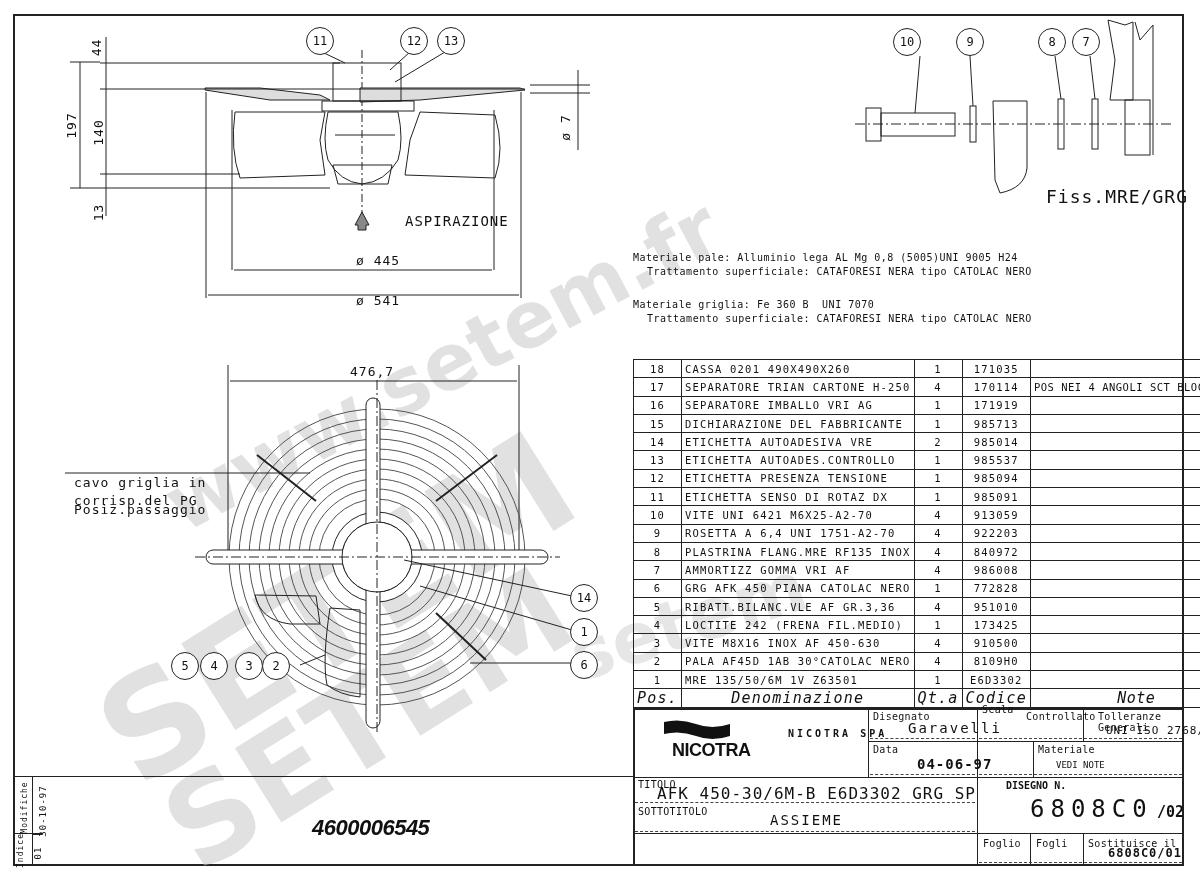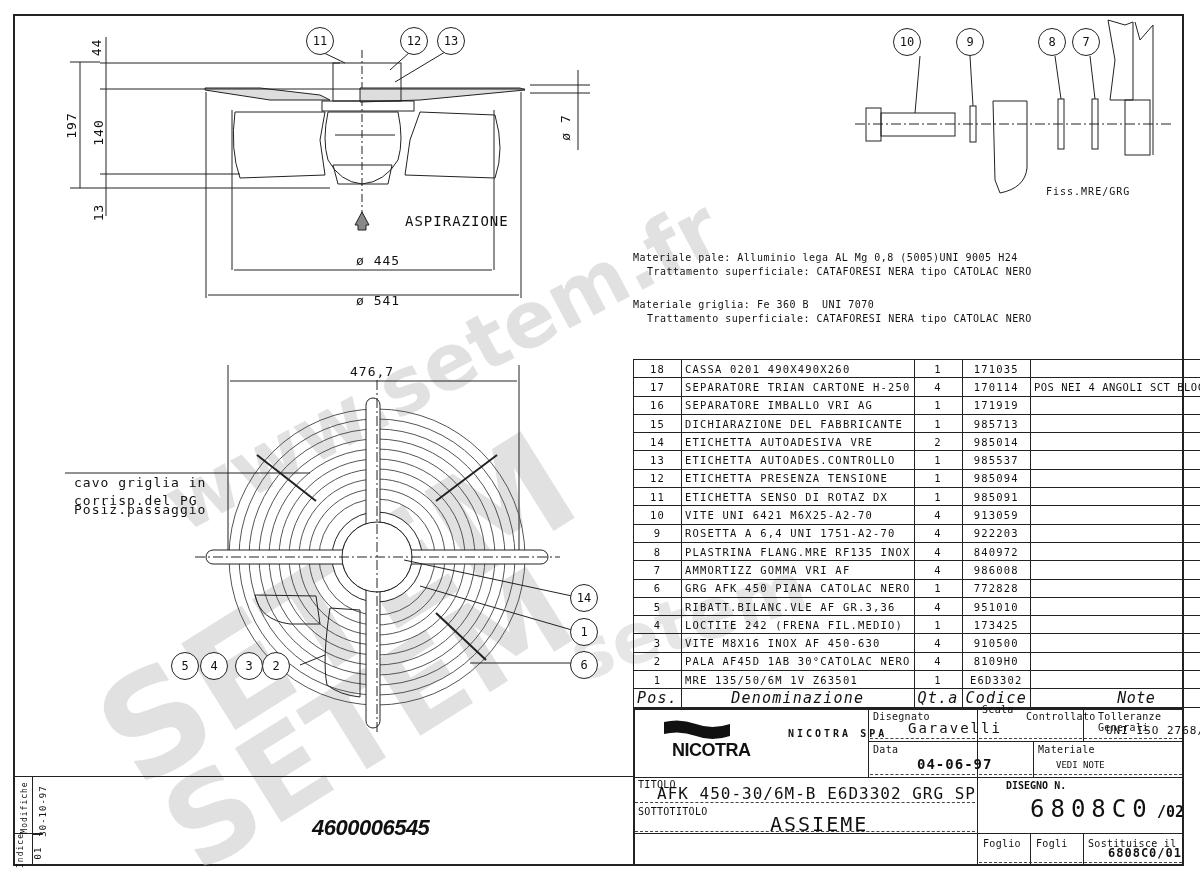--- a/index.html
+++ b/index.html
@@ -144,21 +144,21 @@
 <div class="t" style="left:356px;top:253px;font-size:13px;">ø 445</div>
 <div class="t" style="left:356px;top:277px;font-size:13px;margin-top:16px;">ø 541</div>
 <div class="balloon" style="left:306px;top:27px;">11</div>
 <div class="balloon" style="left:400px;top:27px;">12</div>
 <div class="balloon" style="left:437px;top:27px;">13</div>
 
 <div class="balloon" style="left:893px;top:28px;">10</div>
 <div class="balloon" style="left:956px;top:28px;">9</div>
 <div class="balloon" style="left:1038px;top:28px;">8</div>
 <div class="balloon" style="left:1072px;top:28px;">7</div>
-<div class="t" style="left:1046px;top:186px;font-size:10px;">Fiss.MRE/GRG</div>
+<div class="t" style="left:1046px;top:186px;font-size:18px;">Fiss.MRE/GRG</div>
 
 <div class="t note" style="left:633px;top:251px;">Materiale pale: Alluminio lega AL Mg 0,8 (5005)UNI 9005 H24</div>
 <div class="t note" style="left:647px;top:265px;">Trattamento superficiale: CATAFORESI NERA tipo CATOLAC NERO</div>
 <div class="t note" style="left:633px;top:298px;">Materiale griglia: Fe 360 B  UNI 7070</div>
 <div class="t note" style="left:647px;top:312px;">Trattamento superficiale: CATAFORESI NERA tipo CATOLAC NERO</div>
 
 <div class="t" style="left:350px;top:364px;font-size:13px;">476,7</div>
 <div class="t" style="left:74px;top:457px;font-size:13px;margin-top:45px;">Posiz.passaggio</div>
 <div class="t" style="left:74px;top:475px;font-size:13px;">cavo griglia in</div>
 <div class="t" style="left:74px;top:493px;font-size:13px;">corrisp.del PG</div>
@@ -339,21 +339,21 @@
 <div class="dash" style="left:870px;top:774px;width:105px;"></div>
 <div class="lbl" style="left:982px;top:704px;">Scala</div>
 <div class="lbl" style="left:1038px;top:744px;">Materiale</div>
 <div class="val" style="left:1036px;top:760px;font-size:9px;">VEDI NOTE</div>
 <div class="dash" style="left:979px;top:774px;width:203px;"></div>
 
 <div class="lbl" style="left:638px;top:779px;">TITOLO</div>
 <div class="val" style="left:637px;top:784px;font-size:16px;letter-spacing:1px;">AFK 450-30/6M-B E6D3302 GRG SP</div>
 <div class="dash" style="left:635px;top:802px;width:340px;"></div>
 <div class="lbl" style="left:638px;top:806px;">SOTTOTITOLO</div>
-<div class="val" style="left:750px;top:812px;font-size:20px;letter-spacing:2px;">ASSIEME</div>
+<div class="val" style="left:750px;top:812px;font-size:14px;letter-spacing:2px;">ASSIEME</div>
 <div class="dash" style="left:635px;top:831px;width:340px;"></div>
 
 <div class="val" style="left:986px;top:780px;font-size:10px;font-weight:bold;">DISEGNO N.</div>
 <div class="val" style="left:1010px;top:795px;font-size:24px;letter-spacing:6px;">6808C0</div>
 <div class="val" style="left:1137px;top:803px;font-size:15px;font-weight:bold;">/02</div>
 
 <div class="lbl" style="left:983px;top:838px;">Foglio</div>
 <div class="lbl" style="left:1036px;top:838px;">Fogli</div>
 <div class="lbl" style="left:1088px;top:838px;">Sostituisce il</div>
 <div class="val" style="left:1088px;top:846px;font-size:12px;font-weight:bold;letter-spacing:1px;">6808C0/01</div>

